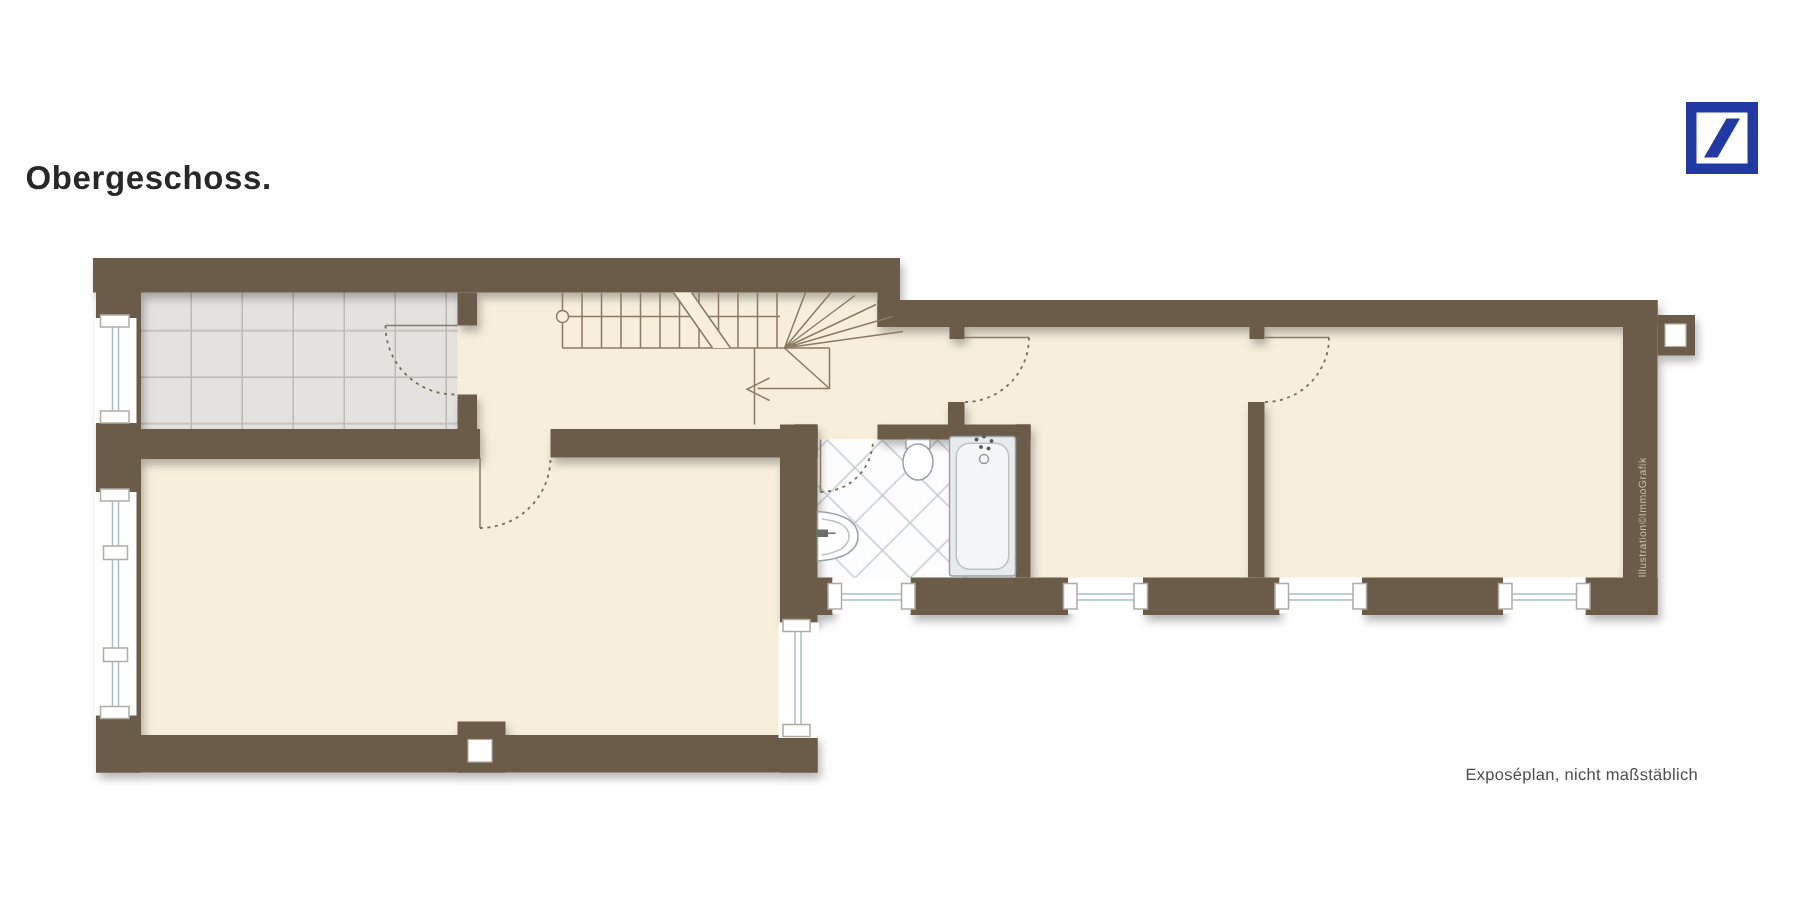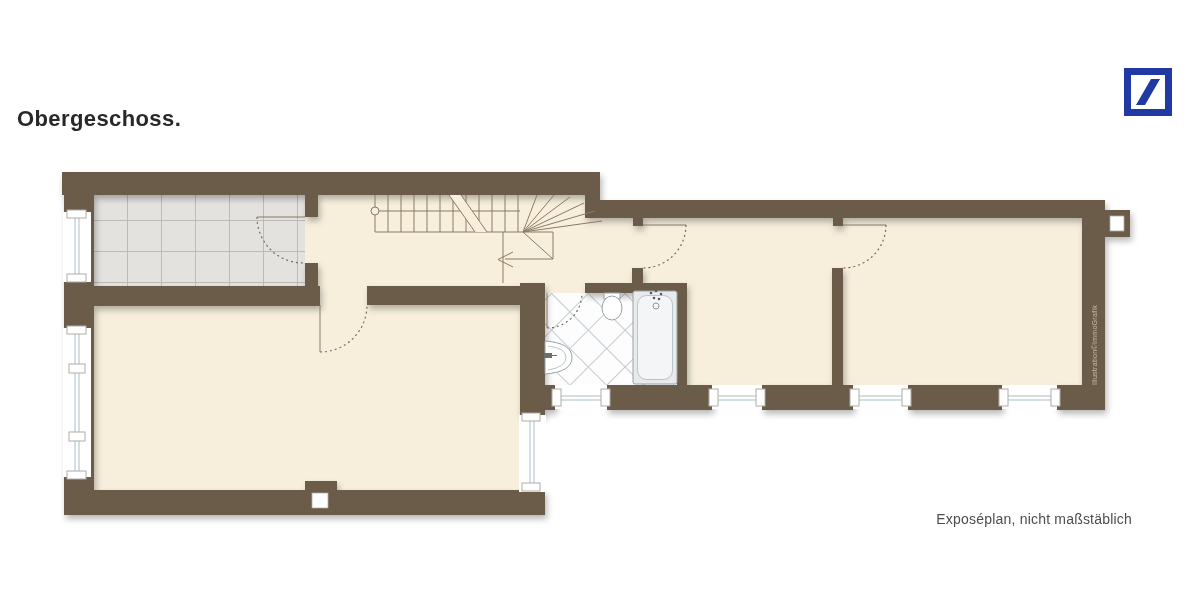--- a/index.html
+++ b/index.html
@@ -8,21 +8,21 @@
     font-family:"Liberation Sans",sans-serif;
   }
   .page-title{
     position:absolute;left:17px;top:106px;margin:0;
     font-size:22px;font-weight:bold;letter-spacing:.4px;color:var(--text-dark);
   }
   .db-logo{position:absolute;left:1124px;top:68px;width:48px;height:48px;}
   .plan-svg{position:absolute;left:0;top:0;}
   .footer-note{
     position:absolute;right:68px;top:511px;
-    font-size:14px;color:var(--text-gray);letter-spacing:.2px;text-align:right;
+    font-size:11px;color:var(--text-gray);letter-spacing:.2px;text-align:right;
   }
 </style>
 </head>
 <body>
 
 <div class="page">
 
   <h1 class="page-title">Obergeschoss.</h1>
 
   <div class="db-logo">

